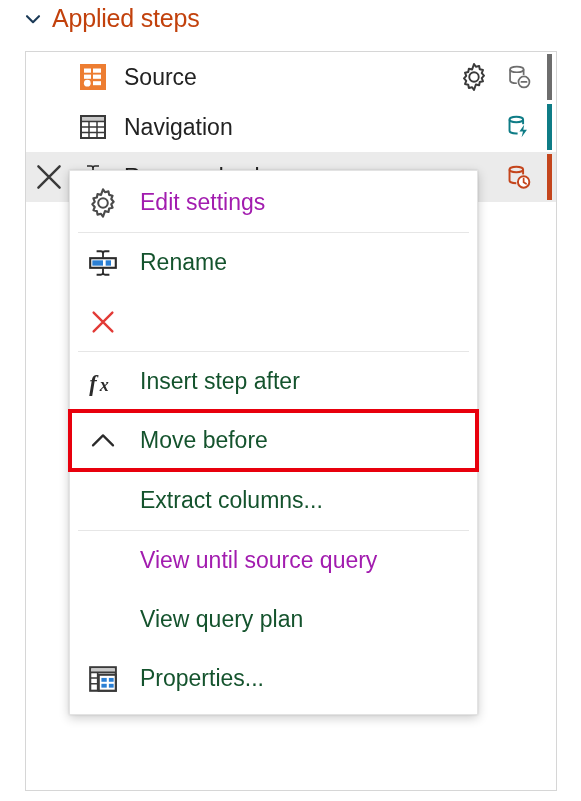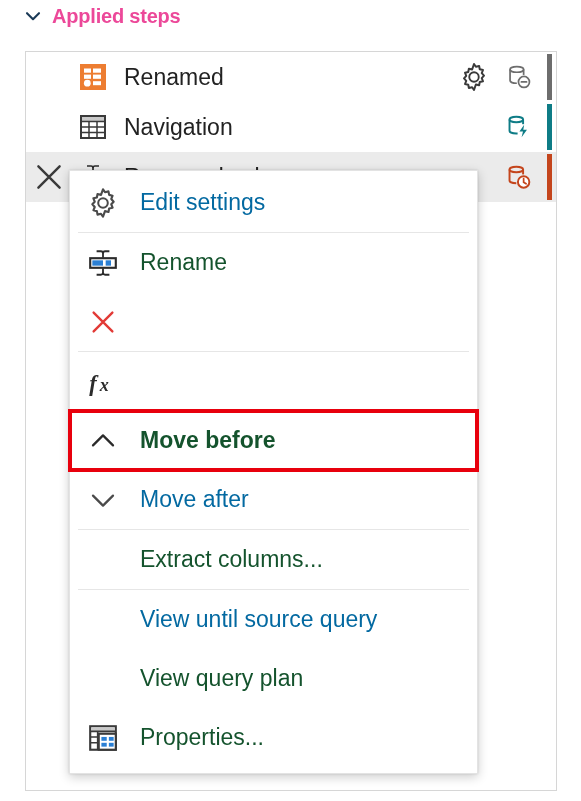--- a/index.html
+++ b/index.html
@@ -27,23 +27,23 @@
   }
   .chevron-toggle {
     width: 18px;
     height: 18px;
     display: inline-flex;
     align-items: center;
     justify-content: center;
     color: #1b3a57;
   }
   .section-title {
-    font-size: 20px;
-    font-weight: bold;
-    color: #ec4899;
+    font-size: 25px;
+    font-weight: normal;
+    color: #c2410c;
     letter-spacing: -0.2px;
     line-height: 1;
   }
 
   
   .steps-panel {
     position: absolute;
     left: 25px;
     top: 51px;
     width: 532px;
@@ -125,21 +125,21 @@
     box-sizing: border-box;
     padding: 2px 0 6px 0;
   }
   .menu-item {
     height: 59px;
     display: flex;
     align-items: center;
     box-sizing: border-box;
     position: relative;
   }
-  .menu-item.disabled .menu-label { color: #0369a1; }
+  .menu-item.disabled .menu-label { color: #a21caf; }
   .menu-icon {
     width: 38px;
     height: 38px;
     flex: 0 0 38px;
     margin-left: 14px;
     display: flex;
     align-items: center;
     justify-content: center;
   }
   .menu-label {
@@ -150,21 +150,20 @@
   }
   .menu-sep {
     height: 1px;
     background: #e6e6e6;
     margin: 0 8px;
   }
   .menu-item.highlighted {
     outline: 4px solid #e8000d;
     outline-offset: -2px;
     z-index: 3;
-    font-weight: bold;
   }
   svg { display: block; }
 </style>
 </head>
 <body>
 
 <div class="section-header">
   <span class="chevron-toggle">
     <svg width="18" height="18" viewBox="0 0 18 18">
       <path d="M3 6.2 L9 12.2 L15 6.2" fill="none" stroke="#1b3a57" stroke-width="2.1" stroke-linecap="round" stroke-linejoin="round"></path>
@@ -181,21 +180,21 @@
       <svg width="30" height="30" viewBox="0 0 30 30">
         <rect x="2" y="2" width="26" height="26" fill="#ED7D31"></rect>
         <rect x="6" y="6.5" width="7" height="4.2" fill="#ffffff"></rect>
         <rect x="15" y="6.5" width="8" height="4.2" fill="#ffffff"></rect>
         <rect x="6" y="12.6" width="7" height="4.2" fill="#ffffff"></rect>
         <rect x="15" y="12.6" width="8" height="4.2" fill="#ffffff"></rect>
         <circle cx="9.3" cy="21.2" r="3.4" fill="#ffffff"></circle>
         <rect x="15" y="19.2" width="8" height="4" fill="#ffffff"></rect>
       </svg>
     </span>
-    <span class="step-label">Renamed</span>
+    <span class="step-label">Source</span>
     <span class="step-right">
       <span class="gear-btn">
         <svg width="30" height="30" viewBox="0 0 24 24">
           <path d="M12 8.2a3.8 3.8 0 1 0 0 7.6 3.8 3.8 0 0 0 0-7.6z" fill="none" stroke="#3a3a3a" stroke-width="1.5"></path>
           <path d="M12 1.6l1.5 2.2 2.6-.6.5 2.6 2.6.6-1 2.5 1.8 2-1.8 2 1 2.5-2.6.6-.5 2.6-2.6-.6L12 22.4l-1.5-2.2-2.6.6-.5-2.6-2.6-.6 1-2.5-1.8-2 1.8-2-1-2.5 2.6-.6.5-2.6 2.6.6z" fill="none" stroke="#3a3a3a" stroke-width="1.6" stroke-linejoin="round"></path>
         </svg>
       </span>
       <span class="fold-icon">
         <svg width="28" height="28" viewBox="0 0 26 26">
           <ellipse cx="11" cy="6" rx="6.3" ry="2.6" fill="none" stroke="#6D6D6D" stroke-width="1.6"></ellipse>
@@ -305,39 +304,32 @@
 
   <div class="menu-sep"></div>
 
   <div class="menu-item">
     <span class="menu-icon">
       <svg width="32" height="32" viewBox="0 0 30 30">
         <text x="2" y="23" font-family="'Liberation Serif', serif" font-size="21" font-style="italic" font-weight="bold" fill="#2b2b2b">f</text>
         <text x="12" y="23" font-family="'Liberation Serif', serif" font-size="17" font-style="italic" font-weight="bold" fill="#2b2b2b">x</text>
       </svg>
     </span>
+    <span class="menu-label">Insert step after</span>
   </div>
 
   <div class="menu-item highlighted">
     <span class="menu-icon">
       <svg width="30" height="30" viewBox="0 0 24 24">
         <path d="M4 15.5 L12 7.5 L20 15.5" fill="none" stroke="#2b2b2b" stroke-width="1.8" stroke-linecap="round" stroke-linejoin="round"></path>
       </svg>
     </span>
     <span class="menu-label">Move before</span>
   </div>
 
-  <div class="menu-item disabled">
-    <span class="menu-icon">
-      <svg width="30" height="30" viewBox="0 0 24 24">
-        <path d="M4 8.5 L12 16.5 L20 8.5" fill="none" stroke="#4a4a4a" stroke-width="1.8" stroke-linecap="round" stroke-linejoin="round"></path>
-      </svg>
-    </span>
-    <span class="menu-label">Move after</span>
-  </div>
 
   <div class="menu-sep"></div>
 
   <div class="menu-item">
     <span class="menu-icon"></span>
     <span class="menu-label">Extract columns...</span>
   </div>
 
   <div class="menu-sep"></div>
 

